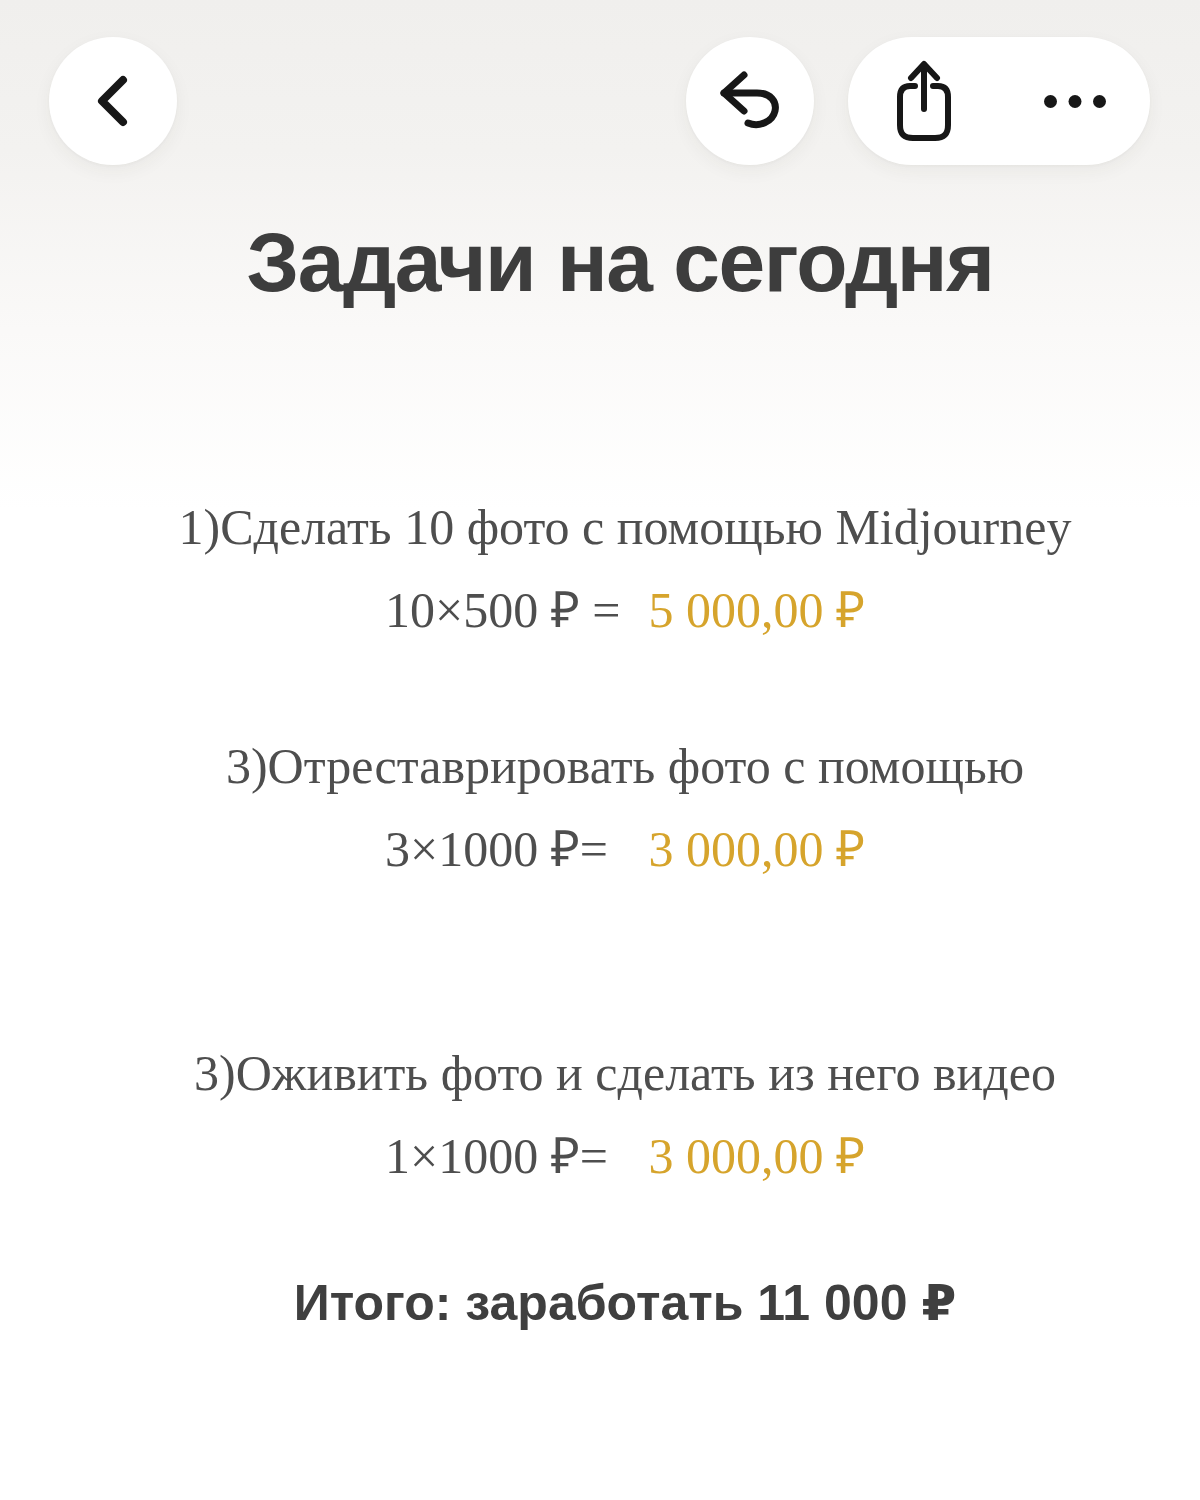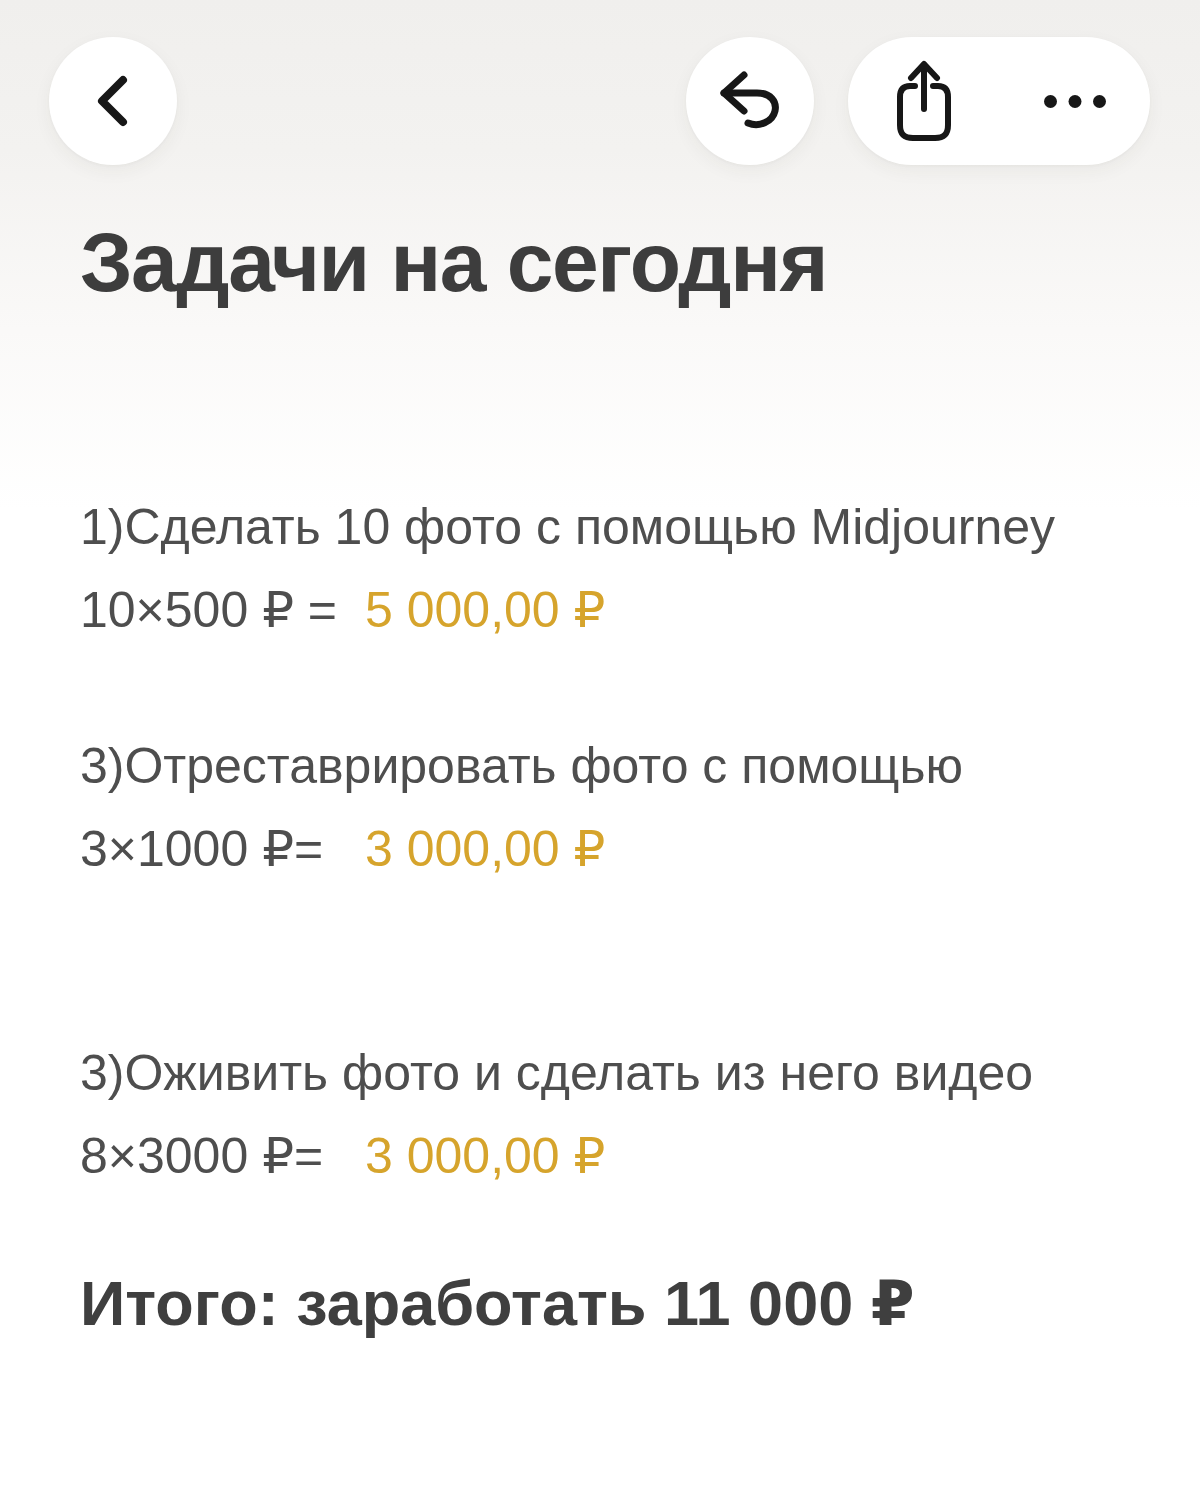--- a/index.html
+++ b/index.html
@@ -23,35 +23,35 @@
   .btn-undo { left:686px; }
   .pill { left:848px; width:302px; height:128px; border-radius:64px; padding:0; }
   .pill-btn {
     width:151px; height:128px; background:transparent; border:none; cursor:pointer;
     display:flex; align-items:center; justify-content:center;
   }
   .icon-stroke { stroke:#171717; fill:none; stroke-linecap:round; stroke-linejoin:round; }
   .icon-fill { fill:#171717; }
 
   
-  .note { position:absolute; left:0; top:0; width:1108px; height:1500px; }
+  .note { position:absolute; left:0; top:0; width:1108px; height:1500px;text-align:center; }
   .note-title {
     position:absolute; left:80px; top:220px; width:1080px;
     font-size:84px; font-weight:700; letter-spacing:-1.5px;
     color:#3d3d3d; line-height:1;
   }
   .block { position:absolute; left:80px; width:1090px; font-size:50px; color:#4e4e4e; }
-  .block .line { line-height:83px; white-space:pre; }
+  .block .line { line-height:83px; white-space:pre;font-family:Liberation Serif, serif; }
   .t1 { top:486px; }
   .t2 { top:725px; }
   .t3 { top:1032px; }
   .gold { color:#d6a42c;margin-left:28px; }
   .total-line {
     position:absolute; left:80px; top:1262px; width:1090px;
-    font-size:63px; font-weight:700; color:#3f3f3f; line-height:83px; white-space:pre;
+    font-size:50px; font-weight:700; color:#3f3f3f; line-height:83px; white-space:pre;
   }
 </style>
 </head>
 <body>
 
 <div class="screen">
 
   <header class="topbar">
 
     <button class="circle-btn btn-back">
@@ -97,20 +97,20 @@
       <div class="line"><span>10×500 ₽ =</span><span class="gold">5 000,00 ₽</span></div>
     </section>
 
     <section class="block t2">
       <div class="line">3)Отреставрировать фото с помощью</div>
       <div class="line"><span>3×1000 ₽=</span><span class="gold"> 3 000,00 ₽</span></div>
     </section>
 
     <section class="block t3">
       <div class="line">3)Оживить фото и сделать из него видео</div>
-      <div class="line"><span>8×3000 ₽=</span><span class="gold"> 3 000,00 ₽</span></div>
+      <div class="line"><span>1×1000 ₽=</span><span class="gold"> 3 000,00 ₽</span></div>
     </section>
 
     <div class="total-line">Итого: заработать 11 000 ₽</div>
 
   </main>
 
 </div>
 
 </body></html>

